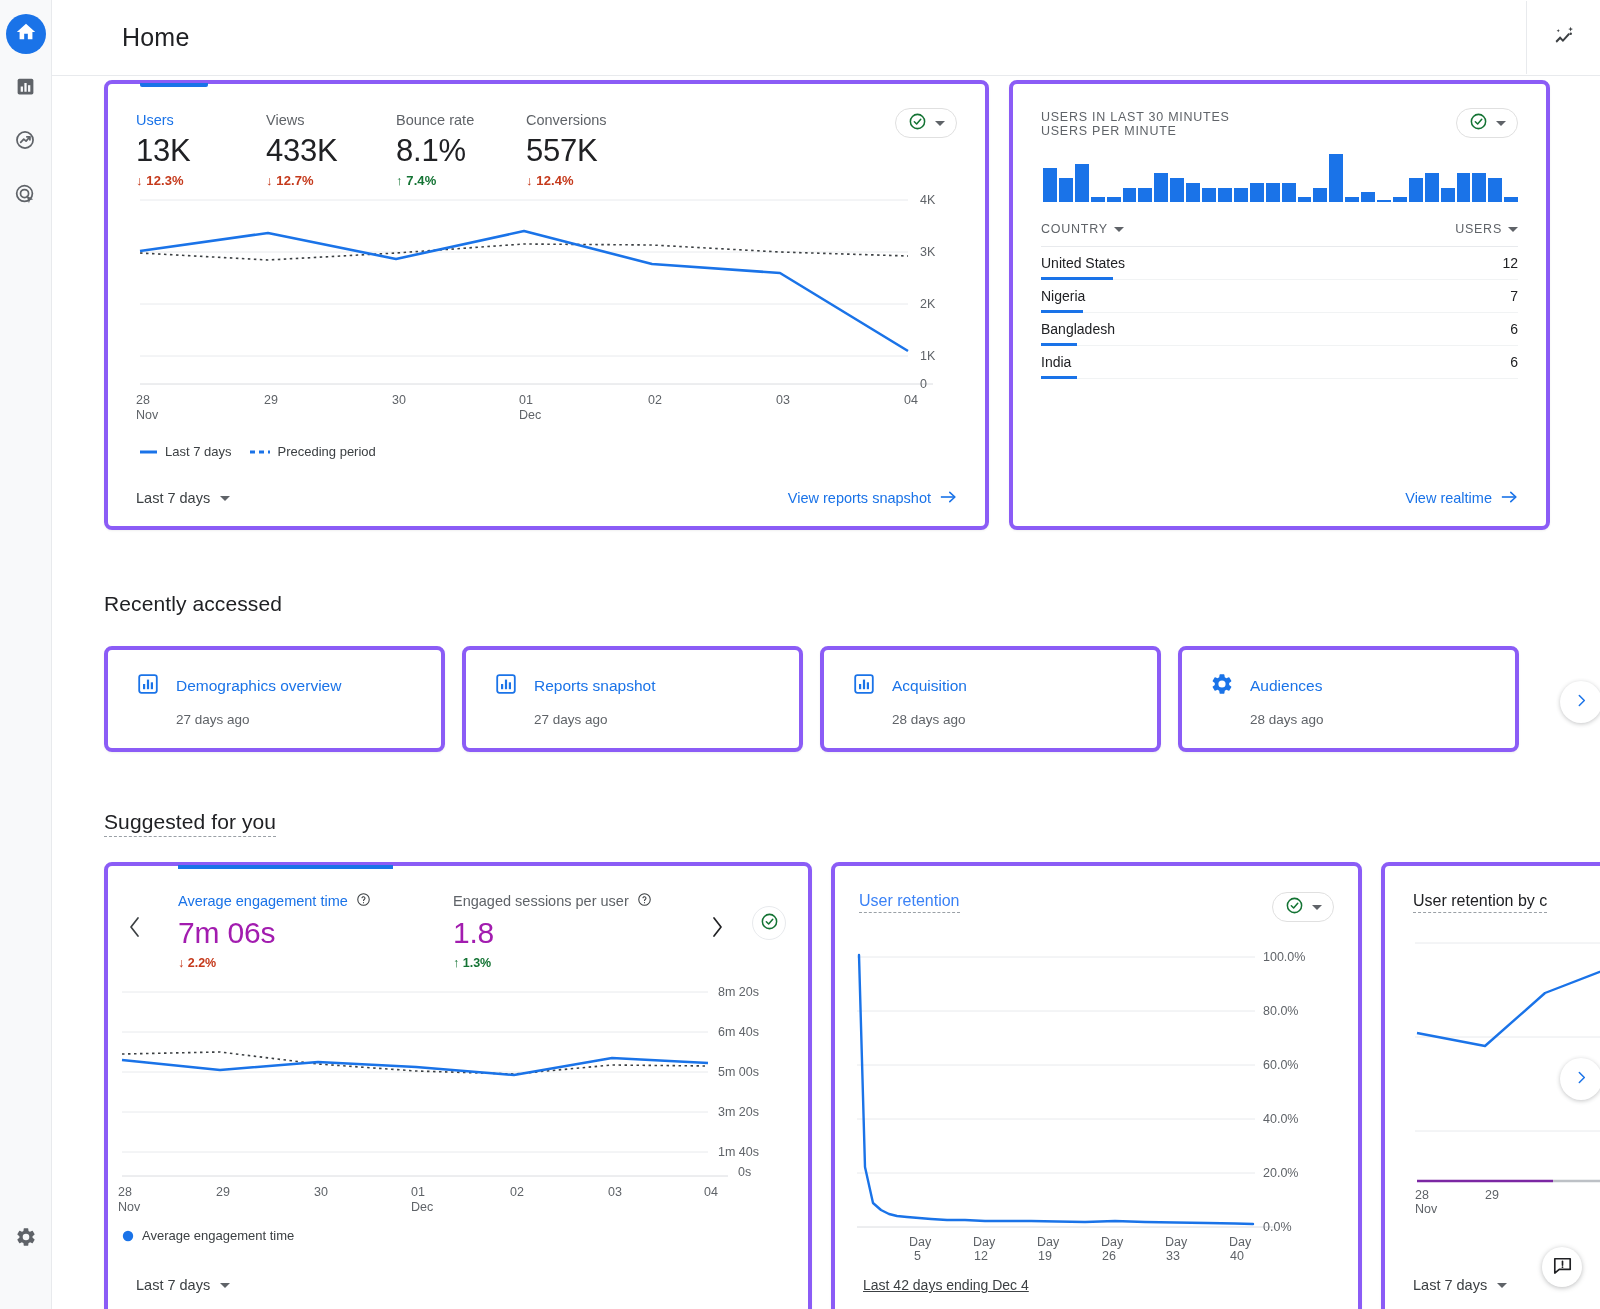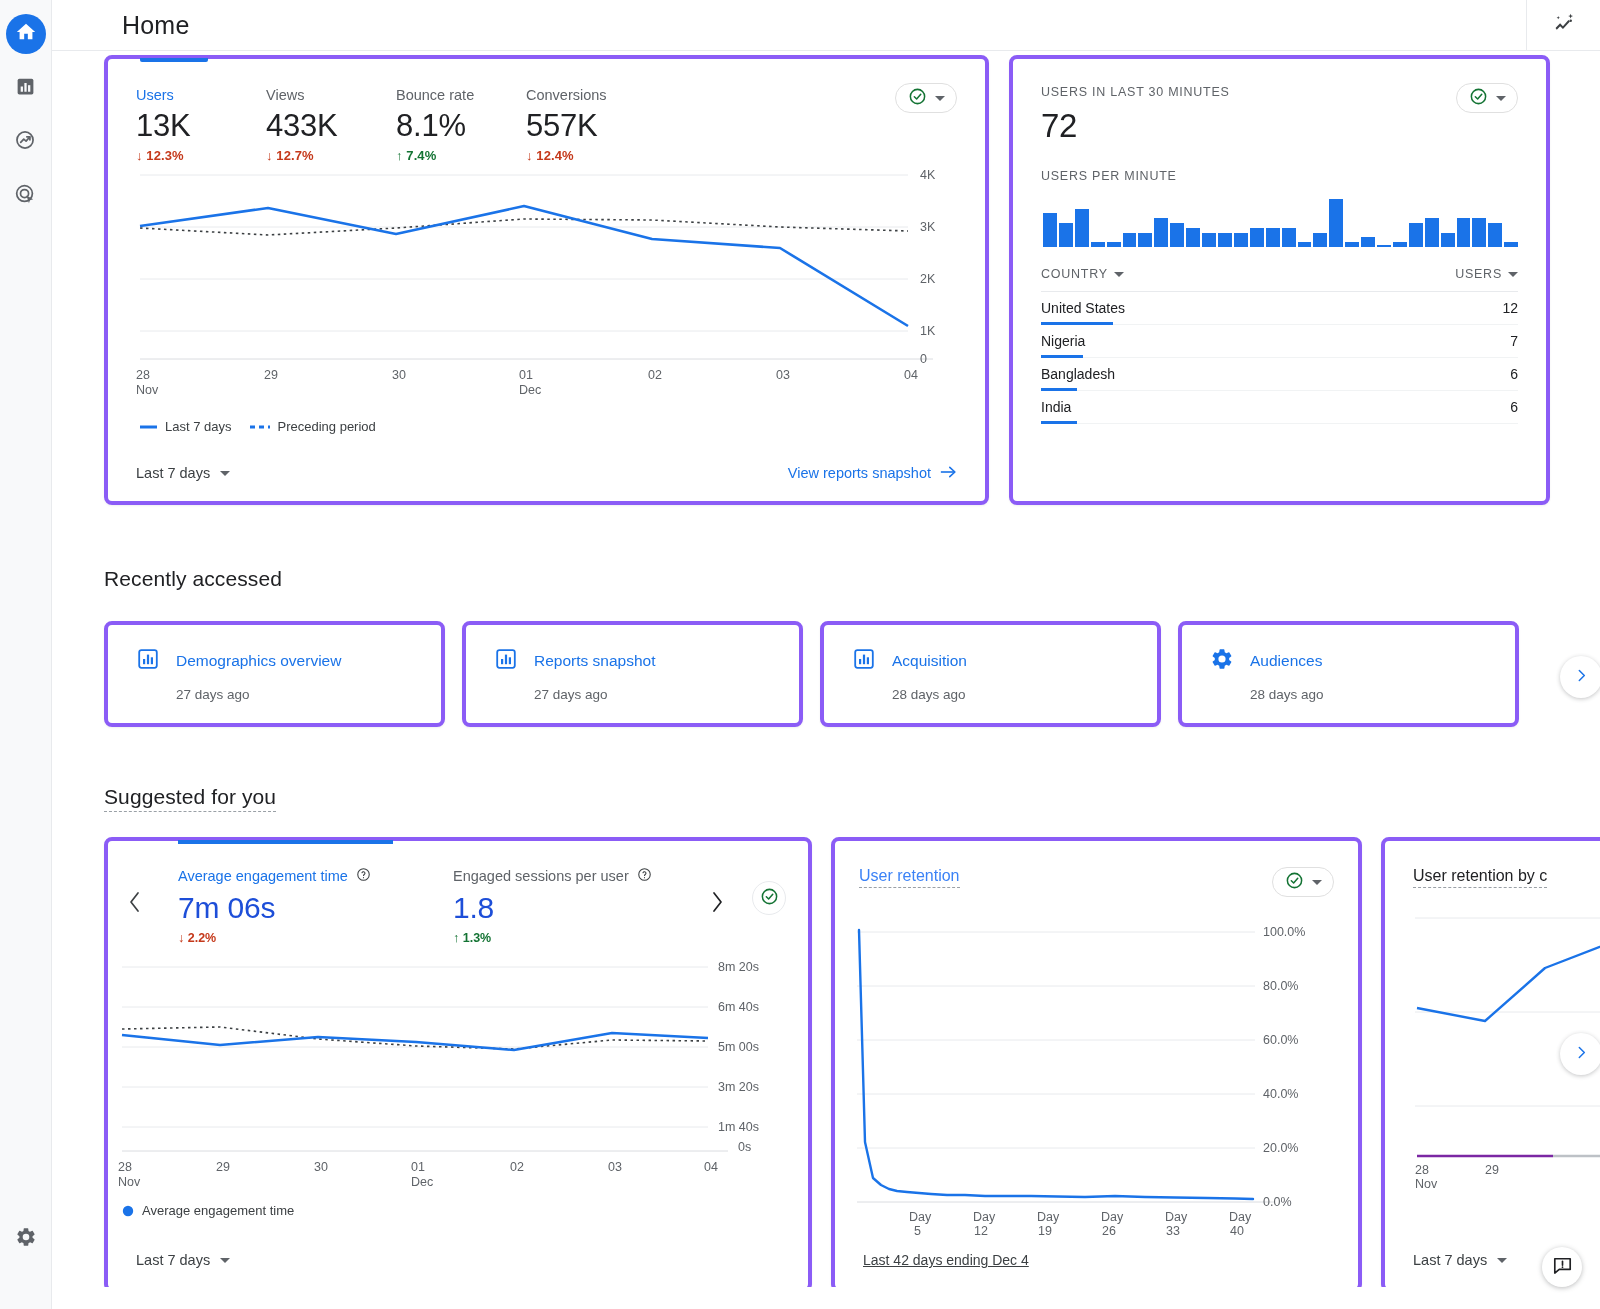--- a/index.html
+++ b/index.html
@@ -26,21 +26,21 @@
     border-radius: 50%; cursor: pointer;
   }
   .rail-btn.active { background: #1a73e8; }
   .rail-spacer { flex: 1; }
   .rail-bottom { margin-bottom: 50px; }
 
   
   .main { flex: 1; height: 1309px; position: relative; background:#fff; overflow: hidden;}
 
   .topbar {
-    height: 51px; border-bottom: 1px solid #e8eaed;
+    height: 76px; border-bottom: 1px solid #e8eaed;
     display: flex; align-items: center;
     background: #fff;
   }
   .page-title {
     font-size: 25px; color: #202124; margin-left: 70px; font-weight: 400;
     letter-spacing: .2px;
   }
   .topbar-spacer { flex: 1; }
   .topbar-divider { width:1px; height:73px; background:#e8eaed; }
   .topbar-icon {
@@ -156,21 +156,21 @@
   .sg-row { display:flex; gap: 19px; padding-left: 52px; }
   .sg-card1 { flex: 0 0 700px; height: 455px; }
   .sg-card2 { flex: 0 0 523px; height: 455px; }
   .sg-card3 { flex: 0 0 243px; height: 455px; overflow:hidden; }
 
   .sg-tabline { position:absolute; top:-1px; left:70px; width:215px; height:4px; background:#1a73e8; }
   .sg-metrics { display:flex; padding: 26px 0 0 70px; }
   .sg-metric { width: 275px; }
   .sg-mlabel { font-size: 14.5px; color:#5f6368; display:flex; align-items:center; gap:8px; }
   .sg-mlabel.sel { color:#1a73e8; }
-  .sg-mvalue { font-size: 30px; color:#1d4ed8; margin-top: 6px; letter-spacing:-.2px;}
+  .sg-mvalue { font-size: 30px; color:#a21caf; margin-top: 6px; letter-spacing:-.2px;}
   .sg-delta { font-size: 12.5px; margin-top: 6px; font-weight:600; }
 
   .arrow-btn {
     position:absolute; top:50px; width: 26px; height: 26px;
     display:flex; align-items:center; justify-content:center; cursor:pointer; color:#202124;
     font-size: 24px; line-height:1;
   }
 
   .axis-lbl { font-size: 12.5px; fill: #5f6368; font-family:"Liberation Sans", sans-serif; }
   .legend-row { display:flex; align-items:center; gap:8px; font-size:13px; color:#3c4043; }
@@ -372,21 +372,20 @@
             <span>
               <svg width="19" height="19" viewBox="0 0 24 24" fill="none" stroke="#137333" stroke-width="1.9">
                   <circle cx="12" cy="12" r="9"></circle>
                   <polyline points="8,12.3 10.9,15.1 16.1,9.2" stroke-linecap="round" stroke-linejoin="round"></polyline>
                 </svg>
             </span>
             <span class="caret"></span>
           </div>
 
           <div class="rt-label">USERS IN LAST 30 MINUTES</div>
-          <div class="rt-big">72</div>
           <div class="rt-label">USERS PER MINUTE</div>
 
           <div class="rt-bars" id="rt-bars">
               <div class="rt-bar" style="height: 34px;"></div>
               <div class="rt-bar" style="height: 24px;"></div>
               <div class="rt-bar" style="height: 38px;"></div>
               <div class="rt-bar" style="height: 5px;"></div>
               <div class="rt-bar" style="height: 5px;"></div>
               <div class="rt-bar" style="height: 14px;"></div>
               <div class="rt-bar" style="height: 14px;"></div>
@@ -444,20 +443,32 @@
                 <div class="rt-barline" style="width: 36px;"></div>
               </div>
               <div class="rt-row">
                 <div class="rt-country">India</div>
                 <div class="rt-users">6</div>
                 <div class="rt-barline" style="width: 36px;"></div>
               </div>
             </div>
         </div>
 
+        <div class="card-footer">
+          <div class="footer-spacer"></div>
+          <div class="link-action">
+            <span>View realtime</span>
+            <span>
+              <svg width="17" height="14" viewBox="0 0 20 14" fill="none" stroke="#1a73e8" stroke-width="1.9">
+                  <line x1="1" y1="7" x2="17" y2="7"></line>
+                  <polyline points="11.5,1.5 17.5,7 11.5,12.5" stroke-linecap="round" stroke-linejoin="round"></polyline>
+                </svg>
+            </span>
+          </div>
+        </div>
       </div>
     </div>
 
     <div style="height:62px;"></div>
     <div class="section-title">Recently accessed</div>
     <div style="height:30px;"></div>
 
     <div class="ra-row">
       <div class="card ra-card">
         <div class="ra-head">

